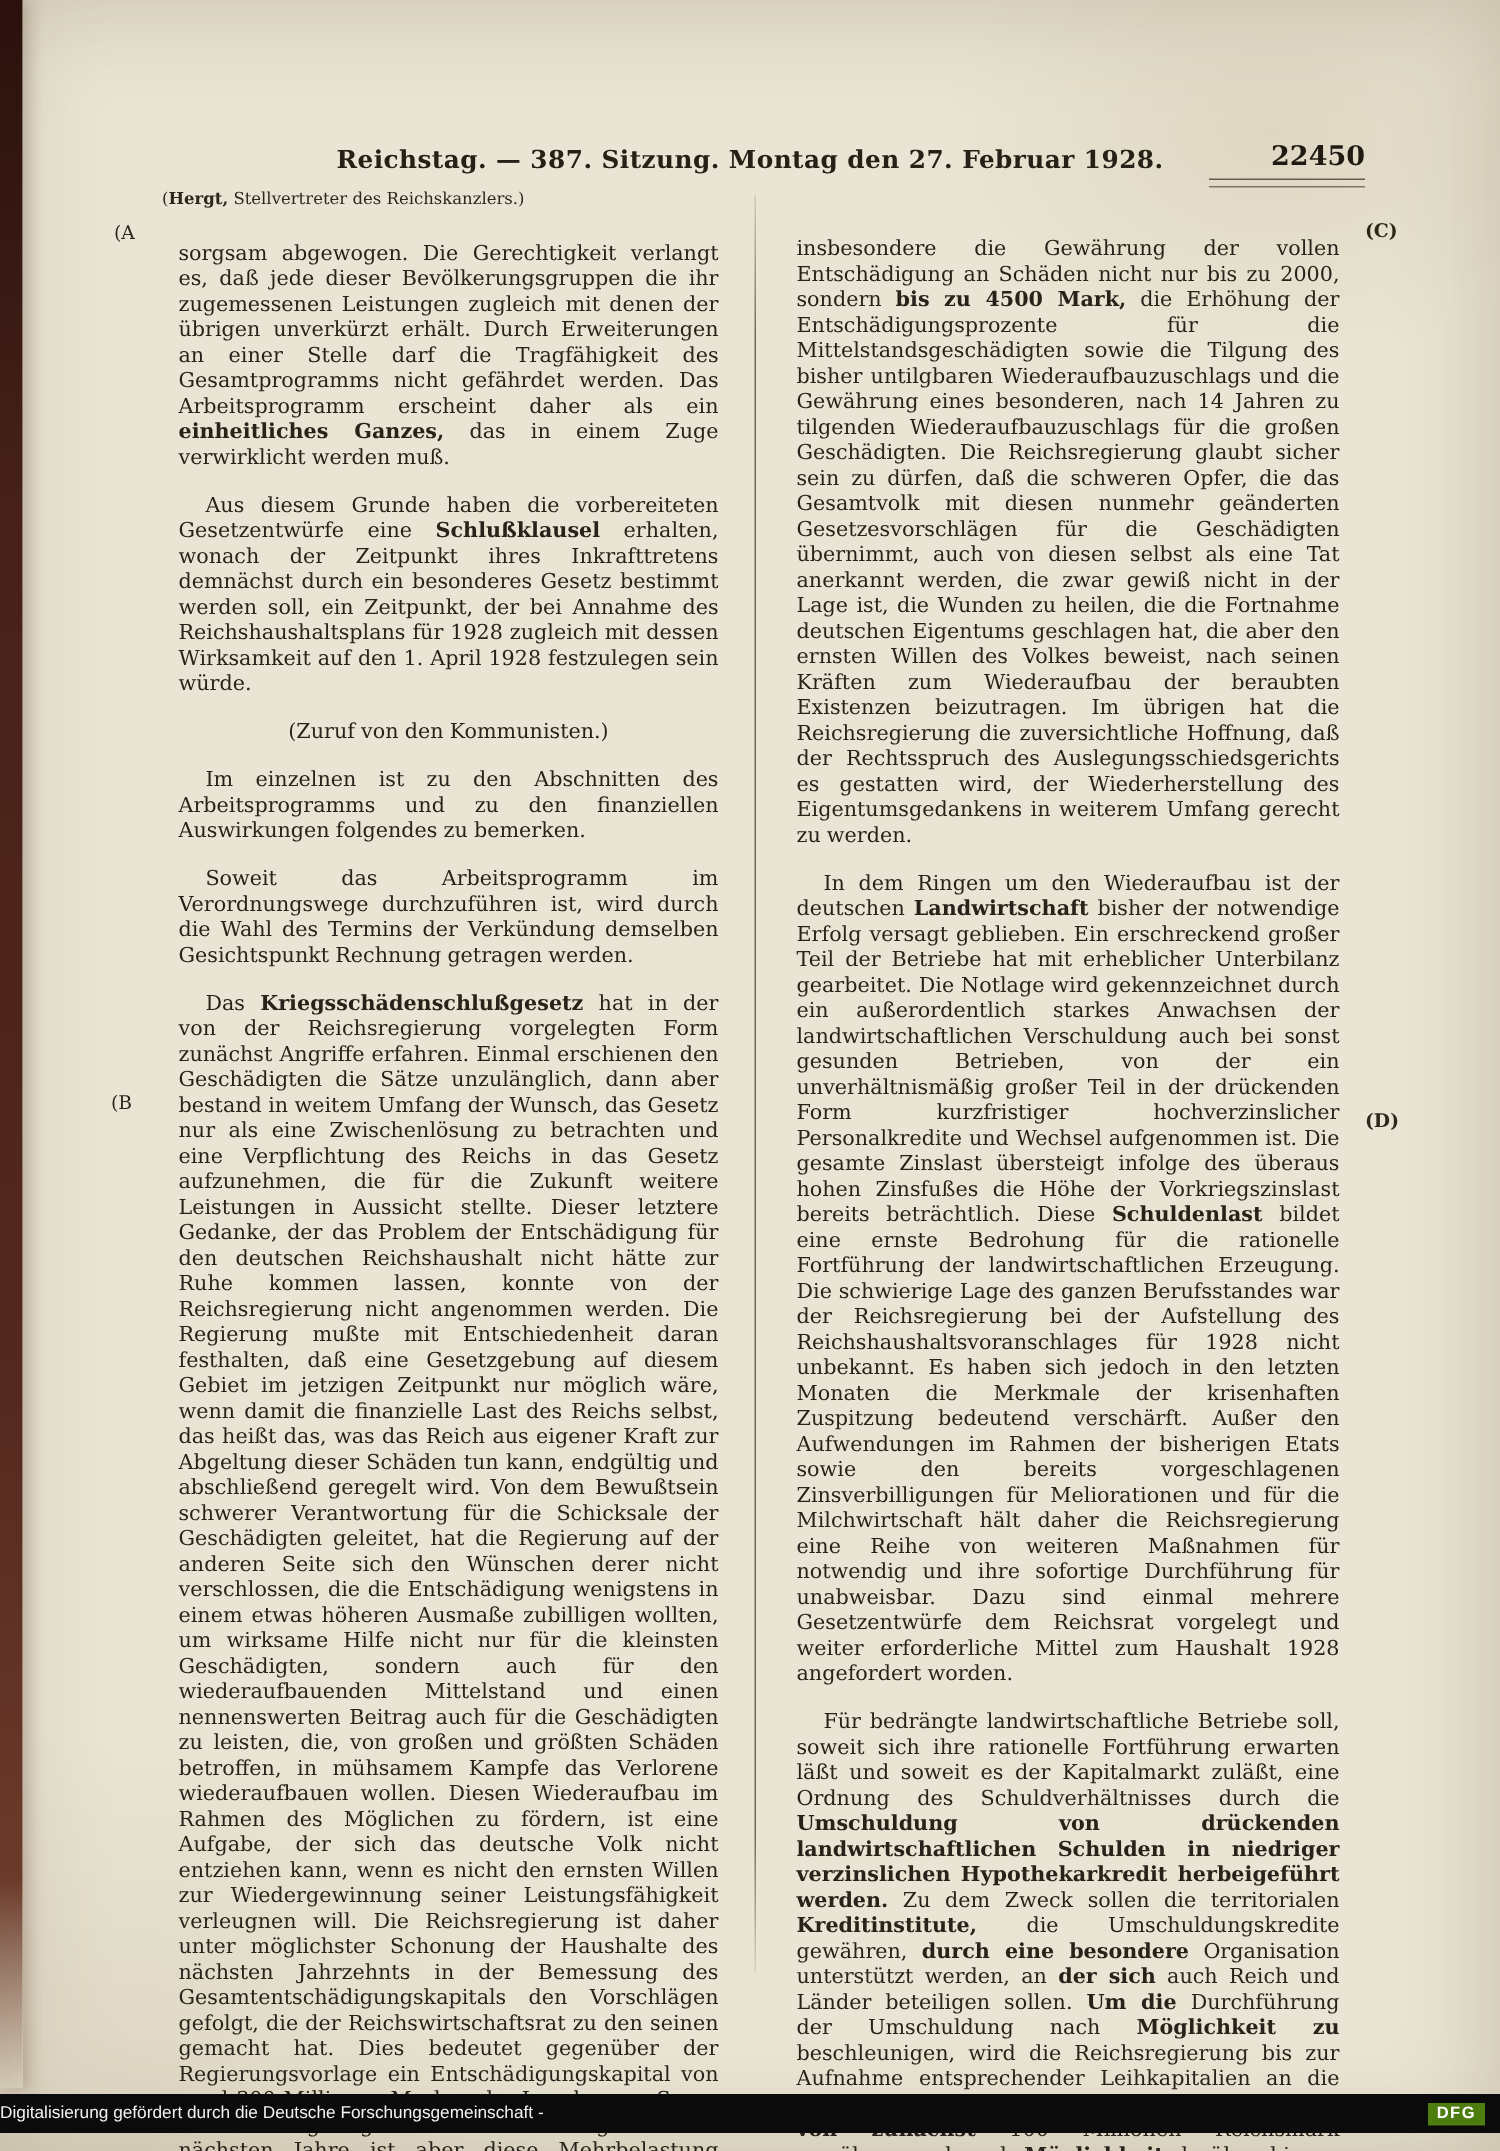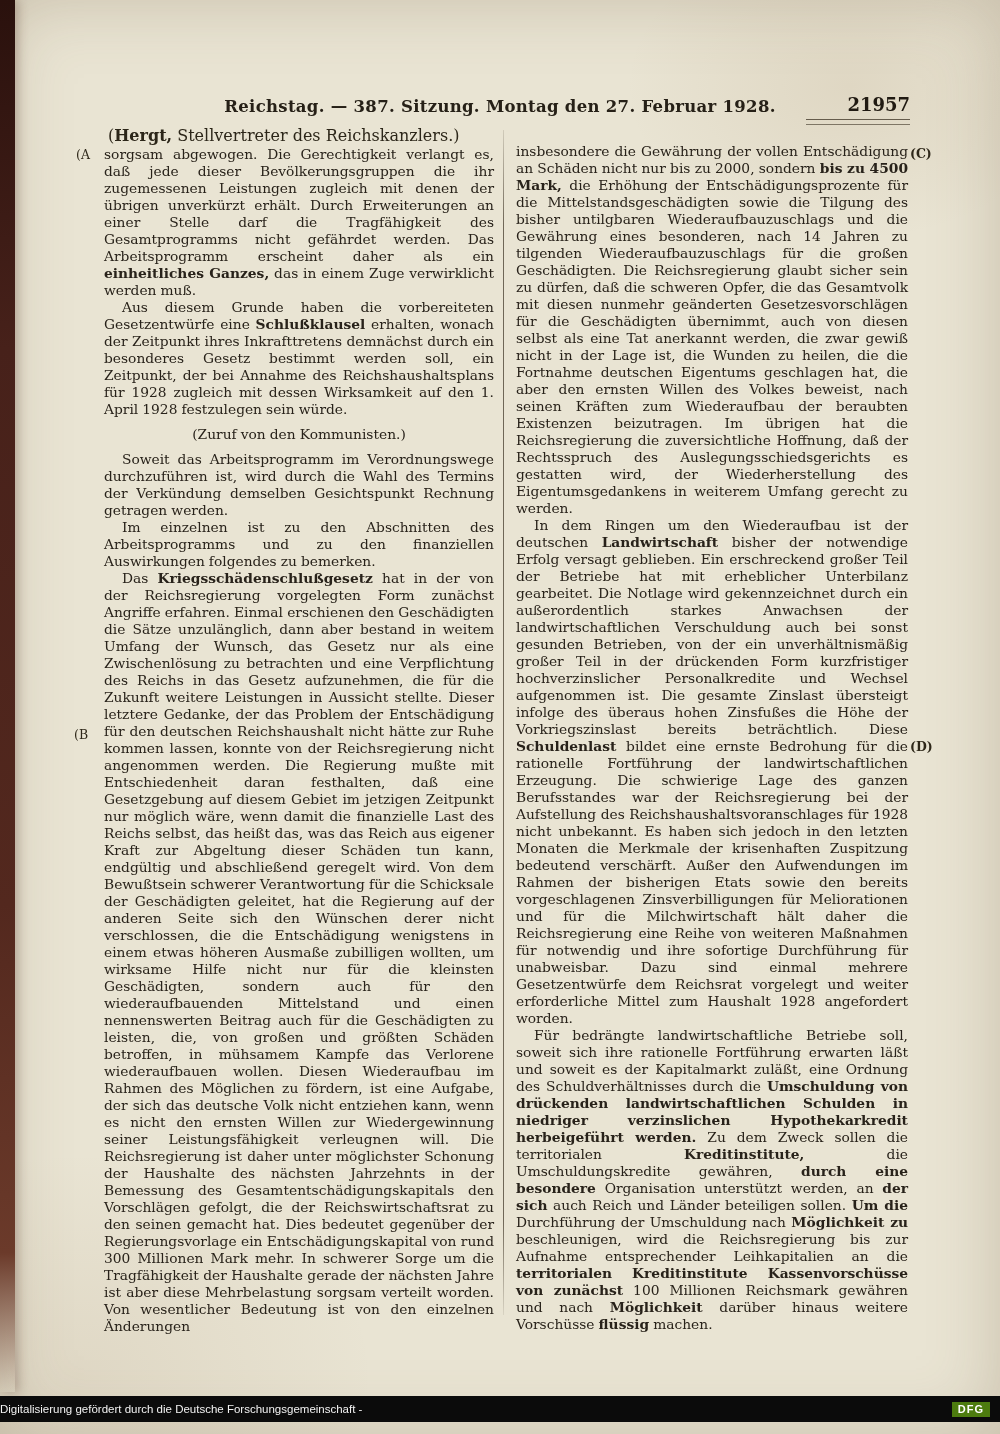--- a/index.html
+++ b/index.html
@@ -46,39 +46,39 @@
     position: absolute; font-size: 12.5px; color: #2e2719;
     font-family: "DejaVu Serif", serif;
   }
   .marker-a { left: 76px;  top: 147px; }
   .marker-b { left: 74px;  top: 727px; }
   .marker-c { left: 910px; top: 146px; font-weight: 600; }
   .marker-d { left: 910px; top: 739px; font-weight: 600; }
   
   .speaker-note {
     position: absolute; left: 108px; top: 126px; width: 386px;
-    font-size: 16px; color: #2c2619;
+    font-size: 11px; color: #2c2619;
   }
   .speaker-note .b { font-weight: bold; }
   
   .col {
     position: absolute;
     font-size: 13.8px; line-height: 17px;
     text-align: justify;
     hyphens: auto; -webkit-hyphens: auto;
     color: #28221a;
     word-spacing: -0.3px;
   }
   .col-left  { left: 104px; top: 146px; width: 390px; }
   .col-right { left: 516px; top: 143px; width: 392px; }
   .divider {
     position: absolute; left: 503px; top: 130px; width: 1px; height: 1185px;
     background: linear-gradient(180deg, rgba(70,60,45,0.15), rgba(70,60,45,0.75) 8%, rgba(70,60,45,0.75) 92%, rgba(70,60,45,0.1));
   }
-  .para { margin: 0; text-indent: 1.3em; }
+  .para { margin: 15px; text-indent: 1.3em; }
   .para.noindent { text-indent: 0; }
   .para.center { text-align: center; text-indent: 0; margin: 8px 0; }
   .b { font-weight: bold; }
   .printer-mark {
     margin-top: 14px;
     text-align: center;
     font-weight: bold; font-size: 14.5px; letter-spacing: 1px;
     text-indent: 6em;
   }
   
@@ -98,37 +98,37 @@
   }
 </style>
 </head>
 <body>
 
 <div class="page">
 
   <div class="spine"></div>
 
   <div class="header-title">Reichstag. — 387. Sitzung. Montag den 27. Februar 1928.</div>
-  <div class="page-number">21957</div>
+  <div class="page-number">22450</div>
   <div class="pagenum-rule"></div>
 
   <div class="marker marker-a">(A</div>
   <div class="marker marker-b">(B</div>
   <div class="marker marker-c">(C)</div>
   <div class="marker marker-d">(D)</div>
 
   <div class="speaker-note"><span>(</span><span class="b">Hergt,</span><span> Stellvertreter des Reichskanzlers.)</span></div>
 
   <div class="col col-left">
     <div>
         <p class="para noindent"><span>sorgsam abgewogen.  Die Gerechtigkeit verlangt es, daß jede dieser Bevölkerungsgruppen die ihr zugemessenen Leistungen zugleich mit denen der übrigen unverkürzt erhält.  Durch Erweiterungen an einer Stelle darf die Tragfähigkeit des Gesamtprogramms nicht gefährdet werden.  Das Arbeitsprogramm erscheint daher als ein </span><span class="b">einheitliches Ganzes,</span><span> das in einem Zuge verwirklicht werden muß.</span></p>
         <p class="para indent"><span>Aus diesem Grunde haben die vorbereiteten Gesetzentwürfe eine </span><span class="b">Schlußklausel</span><span> erhalten, wonach der Zeitpunkt ihres Inkrafttretens demnächst durch ein besonderes Gesetz bestimmt werden soll, ein Zeitpunkt, der bei Annahme des Reichshaushaltsplans für 1928 zugleich mit dessen Wirksamkeit auf den 1. April 1928 festzulegen sein würde.</span></p>
         <p class="para center"><span>(Zuruf von den Kommunisten.)</span></p>
+        <p class="para indent"><span>Im einzelnen ist zu den Abschnitten des Arbeitsprogramms und zu den finanziellen Auswirkungen folgendes zu bemerken.</span></p>
         <p class="para indent"><span>Soweit das Arbeitsprogramm im Verordnungswege durchzuführen ist, wird durch die Wahl des Termins der Verkündung demselben Gesichtspunkt Rechnung getragen werden.</span></p>
-        <p class="para indent"><span>Im einzelnen ist zu den Abschnitten des Arbeitsprogramms und zu den finanziellen Auswirkungen folgendes zu bemerken.</span></p>
         <p class="para indent"><span>Das </span><span class="b">Kriegsschädenschlußgesetz</span><span> hat in der von der Reichsregierung vorgelegten Form zunächst Angriffe erfahren.  Einmal erschienen den Geschädigten die Sätze unzulänglich, dann aber bestand in weitem Umfang der Wunsch, das Gesetz nur als eine Zwischenlösung zu betrachten und eine Verpflichtung des Reichs in das Gesetz aufzunehmen, die für die Zukunft weitere Leistungen in Aussicht stellte.  Dieser letztere Gedanke, der das Problem der Entschädigung für den deutschen Reichshaushalt nicht hätte zur Ruhe kommen lassen, konnte von der Reichsregierung nicht angenommen werden.  Die Regierung mußte mit Entschiedenheit daran festhalten, daß eine Gesetzgebung auf diesem Gebiet im jetzigen Zeitpunkt nur möglich wäre, wenn damit die finanzielle Last des Reichs selbst, das heißt das, was das Reich aus eigener Kraft zur Abgeltung dieser Schäden tun kann, endgültig und abschließend geregelt wird.  Von dem Bewußtsein schwerer Verantwortung für die Schicksale der Geschädigten geleitet, hat die Regierung auf der anderen Seite sich den Wünschen derer nicht verschlossen, die die Entschädigung wenigstens in einem etwas höheren Ausmaße zubilligen wollten, um wirksame Hilfe nicht nur für die kleinsten Geschädigten, sondern auch für den wiederaufbauenden Mittelstand und einen nennenswerten Beitrag auch für die Geschädigten zu leisten, die, von großen und größten Schäden betroffen, in mühsamem Kampfe das Verlorene wiederaufbauen wollen.  Diesen Wiederaufbau im Rahmen des Möglichen zu fördern, ist eine Aufgabe, der sich das deutsche Volk nicht entziehen kann, wenn es nicht den ernsten Willen zur Wiedergewinnung seiner Leistungsfähigkeit verleugnen will.  Die Reichsregierung ist daher unter möglichster Schonung der Haushalte des nächsten Jahrzehnts in der Bemessung des Gesamtentschädigungskapitals den Vorschlägen gefolgt, die der Reichswirtschaftsrat zu den seinen gemacht hat.  Dies bedeutet gegenüber der Regierungsvorlage ein Entschädigungskapital von rund 300 Millionen Mark mehr.  In schwerer Sorge um die Tragfähigkeit der Haushalte gerade der nächsten Jahre ist aber diese Mehrbelastung sorgsam verteilt worden.  Von wesentlicher Bedeutung ist von den einzelnen Änderungen</span></p>
       </div>
   </div>
 
   <div class="divider"></div>
 
   <div class="col col-right">
     <div>
         <p class="para noindent"><span>insbesondere die Gewährung der vollen Entschädigung an Schäden nicht nur bis zu 2000, sondern </span><span class="b">bis zu 4500 Mark,</span><span> die Erhöhung der Entschädigungsprozente für die Mittelstandsgeschädigten sowie die Tilgung des bisher untilgbaren Wiederaufbauzuschlags und die Gewährung eines besonderen, nach 14 Jahren zu tilgenden Wiederaufbauzuschlags für die großen Geschädigten.  Die Reichsregierung glaubt sicher sein zu dürfen, daß die schweren Opfer, die das Gesamtvolk mit diesen nunmehr geänderten Gesetzesvorschlägen für die Geschädigten übernimmt, auch von diesen selbst als eine Tat anerkannt werden, die zwar gewiß nicht in der Lage ist, die Wunden zu heilen, die die Fortnahme deutschen Eigentums geschlagen hat, die aber den ernsten Willen des Volkes beweist, nach seinen Kräften zum Wiederaufbau der beraubten Existenzen beizutragen.  Im übrigen hat die Reichsregierung die zuversichtliche Hoffnung, daß der Rechtsspruch des Auslegungsschiedsgerichts es gestatten wird, der Wiederherstellung des Eigentumsgedankens in weiterem Umfang gerecht zu werden.</span></p>
         <p class="para indent"><span>In dem Ringen um den Wiederaufbau ist der deutschen </span><span class="b">Landwirtschaft</span><span> bisher der notwendige Erfolg versagt geblieben.  Ein erschreckend großer Teil der Betriebe hat mit erheblicher Unterbilanz gearbeitet.  Die Notlage wird gekennzeichnet durch ein außerordentlich starkes Anwachsen der landwirtschaftlichen Verschuldung auch bei sonst gesunden Betrieben, von der ein unverhältnismäßig großer Teil in der drückenden Form kurzfristiger hochverzinslicher Personalkredite und Wechsel aufgenommen ist.  Die gesamte Zinslast übersteigt infolge des überaus hohen Zinsfußes die Höhe der Vorkriegszinslast bereits beträchtlich.  Diese </span><span class="b">Schuldenlast</span><span> bildet eine ernste Bedrohung für die rationelle Fortführung der landwirtschaftlichen Erzeugung.  Die schwierige Lage des ganzen Berufsstandes war der Reichsregierung bei der Aufstellung des Reichshaushaltsvoranschlages für 1928 nicht unbekannt.  Es haben sich jedoch in den letzten Monaten die Merkmale der krisenhaften Zuspitzung bedeutend verschärft.  Außer den Aufwendungen im Rahmen der bisherigen Etats sowie den bereits vorgeschlagenen Zinsverbilligungen für Meliorationen und für die Milchwirtschaft hält daher die Reichsregierung eine Reihe von weiteren Maßnahmen für notwendig und ihre sofortige Durchführung für unabweisbar.  Dazu sind einmal mehrere Gesetzentwürfe dem Reichsrat vorgelegt und weiter erforderliche Mittel zum Haushalt 1928 angefordert worden.</span></p>

